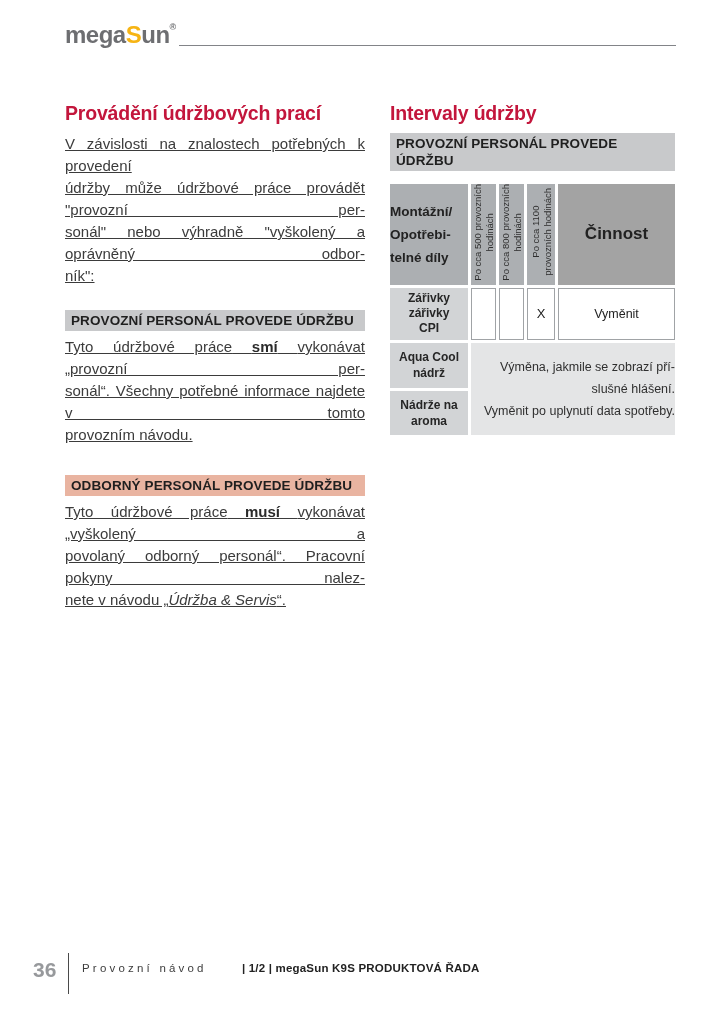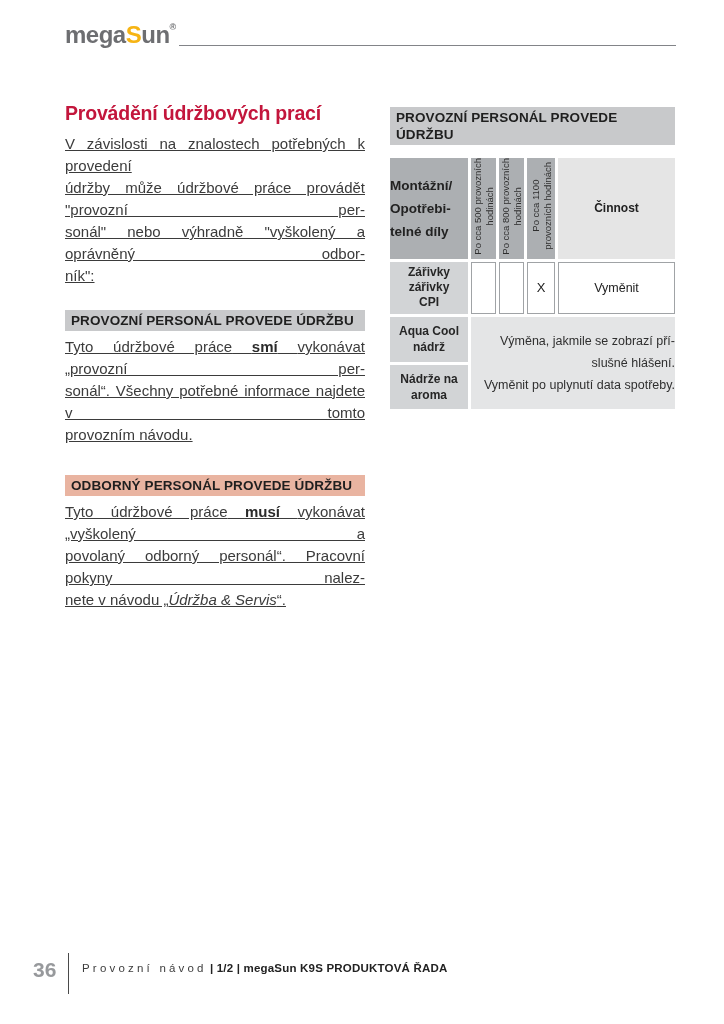--- a/index.html
+++ b/index.html
@@ -34,39 +34,39 @@
   .mt-p3{margin-top:5px;}
   .col-right .sec-bar{margin-top:7px;}
 
   
   table.maint{border-collapse:separate;border-spacing:3px;table-layout:fixed;width:291px;margin-left:-3px;margin-top:10px;}
   table.maint th,table.maint td{padding:0;}
   .h-parts{width:78px;height:100px;background:#acafb2;font-weight:bold;font-size:13.5px;color:#222;
            text-align:left;vertical-align:middle;padding-left:13px;white-space:pre-line;line-height:23px;}
   .h-int{width:25px;background:#acafb2;text-align:center;vertical-align:middle;}
   .h-int-wide{width:28px;}
-  .h-act{background:#e5e5e5;font-weight:bold;font-size:12px;color:#222;text-align:center;vertical-align:middle;}
+  .h-act{background:#a3a3a3;font-weight:bold;font-size:17px;color:#222;text-align:center;vertical-align:middle;}
   .vtext{display:inline-block;writing-mode:vertical-rl;transform:rotate(180deg);white-space:pre-line;
          font-size:9.5px;line-height:11.5px;color:#2e2e2e;font-weight:normal;}
   .cell-label{background:#d2d4d6;font-weight:bold;font-size:12px;color:#262626;text-align:center;
               vertical-align:middle;white-space:pre-line;line-height:15px;}
   .r2 .cell-label,.r3 .cell-label{line-height:16px;}
   .cell-blank,.cell-mark,.cell-action{background:#ffffff;border:1px solid #a0a3a6;text-align:center;
               vertical-align:middle;font-size:12.5px;color:#222;}
   .cell-mark{font-size:13px;}
   .cell-note{background:#e4e5e6;text-align:right;vertical-align:middle;padding-left:11px;padding-right:4px;
              font-size:12.5px;line-height:22px;color:#2f2f2f;white-space:pre-line;}
   tr.hdr{height:100px;} tr.r1{height:52px;margin-top:32px;} tr.r2{height:45px;} tr.r3{height:44px;}
 
   
   .footer-num{position:absolute;left:33px;top:958px;font-size:21px;font-weight:bold;color:#97999c;}
   .footer-rule{position:absolute;left:68px;top:953px;height:41px;width:0;border-left:1.5px solid #4a4a4a;}
   .footer-text{position:absolute;left:82px;top:962px;font-size:11.5px;color:#3d3d3d;white-space:nowrap;}
   .footer-text .spaced{letter-spacing:3.2px;color:#3d3d3d;}
-  .footer-text b{letter-spacing:0.2px;color:#222;}
+  .footer-text b{letter-spacing:0.2px;color:#222;margin-left:32px;}
 </style>
 </head>
 <body>
 
 <div class="logo-row">
   <span class="logo"><span>mega</span><span class="sun-s">S</span><span>un</span><sup>®</sup></span>
   <div class="head-rule"></div>
 </div>
 
 <div class="col-left">
@@ -90,20 +90,21 @@
   <div class="sec-bar bar-salmon mt-b2">ODBORNÝ PERSONÁL PROVEDE ÚDRŽBU</div>
 
   <div class="para mt-p3">
     <div class="body-line"><span>Tyto údržbové práce</span> <b>musí</b> <span>vykonávat „vyškolený a</span></div>
     <div class="body-line">povolaný odborný personál“. Pracovní pokyny nalez-</div>
     <div class="body-line end"><span>nete v návodu „</span><i>Údržba &amp; Servis</i><span>“.</span></div>
   </div>
 </div>
 
 <div class="col-right">
+  <h1 class="red">Intervaly údržby</h1>
   <div class="sec-bar bar-gray">PROVOZNÍ PERSONÁL PROVEDE ÚDRŽBU</div>
 
   <table class="maint">
     <tbody>
         <tr class="hdr">
       <th class="h-parts">Montážní/
 Opotřebi-
 telné díly</th>
       <th class="h-int"><span class="vtext">Po cca 500 provozních
 hodinách</span></th>

